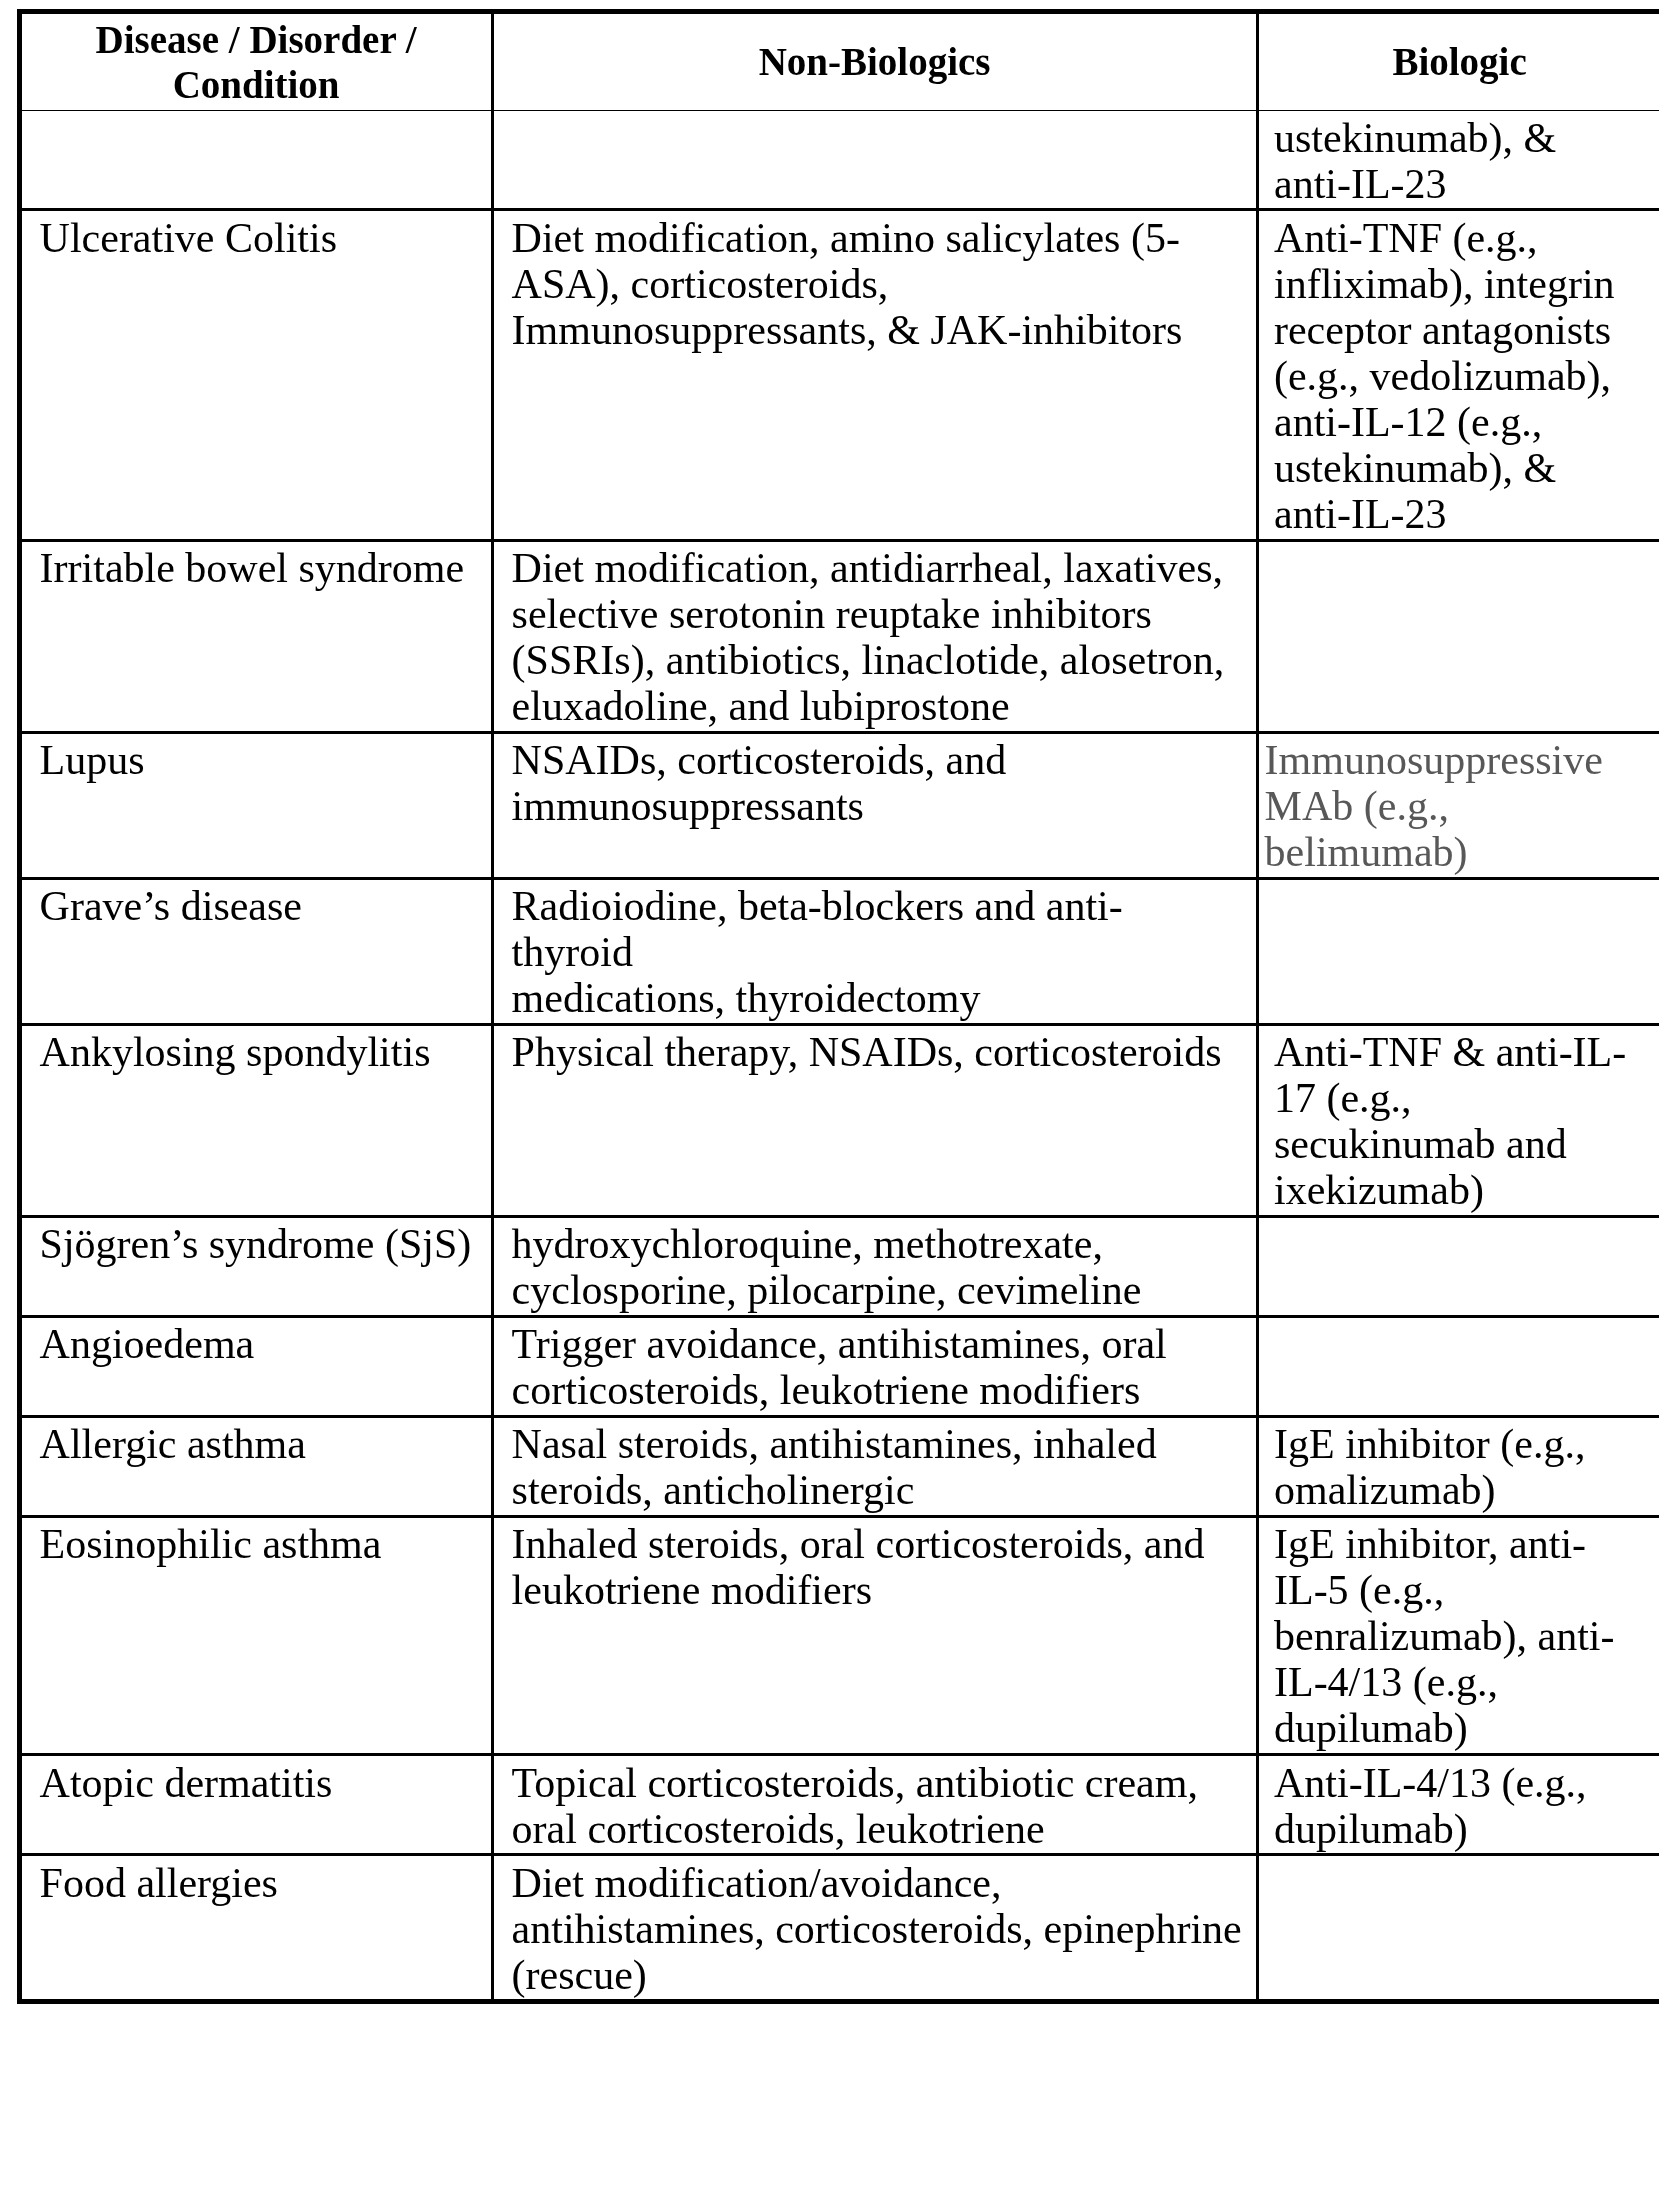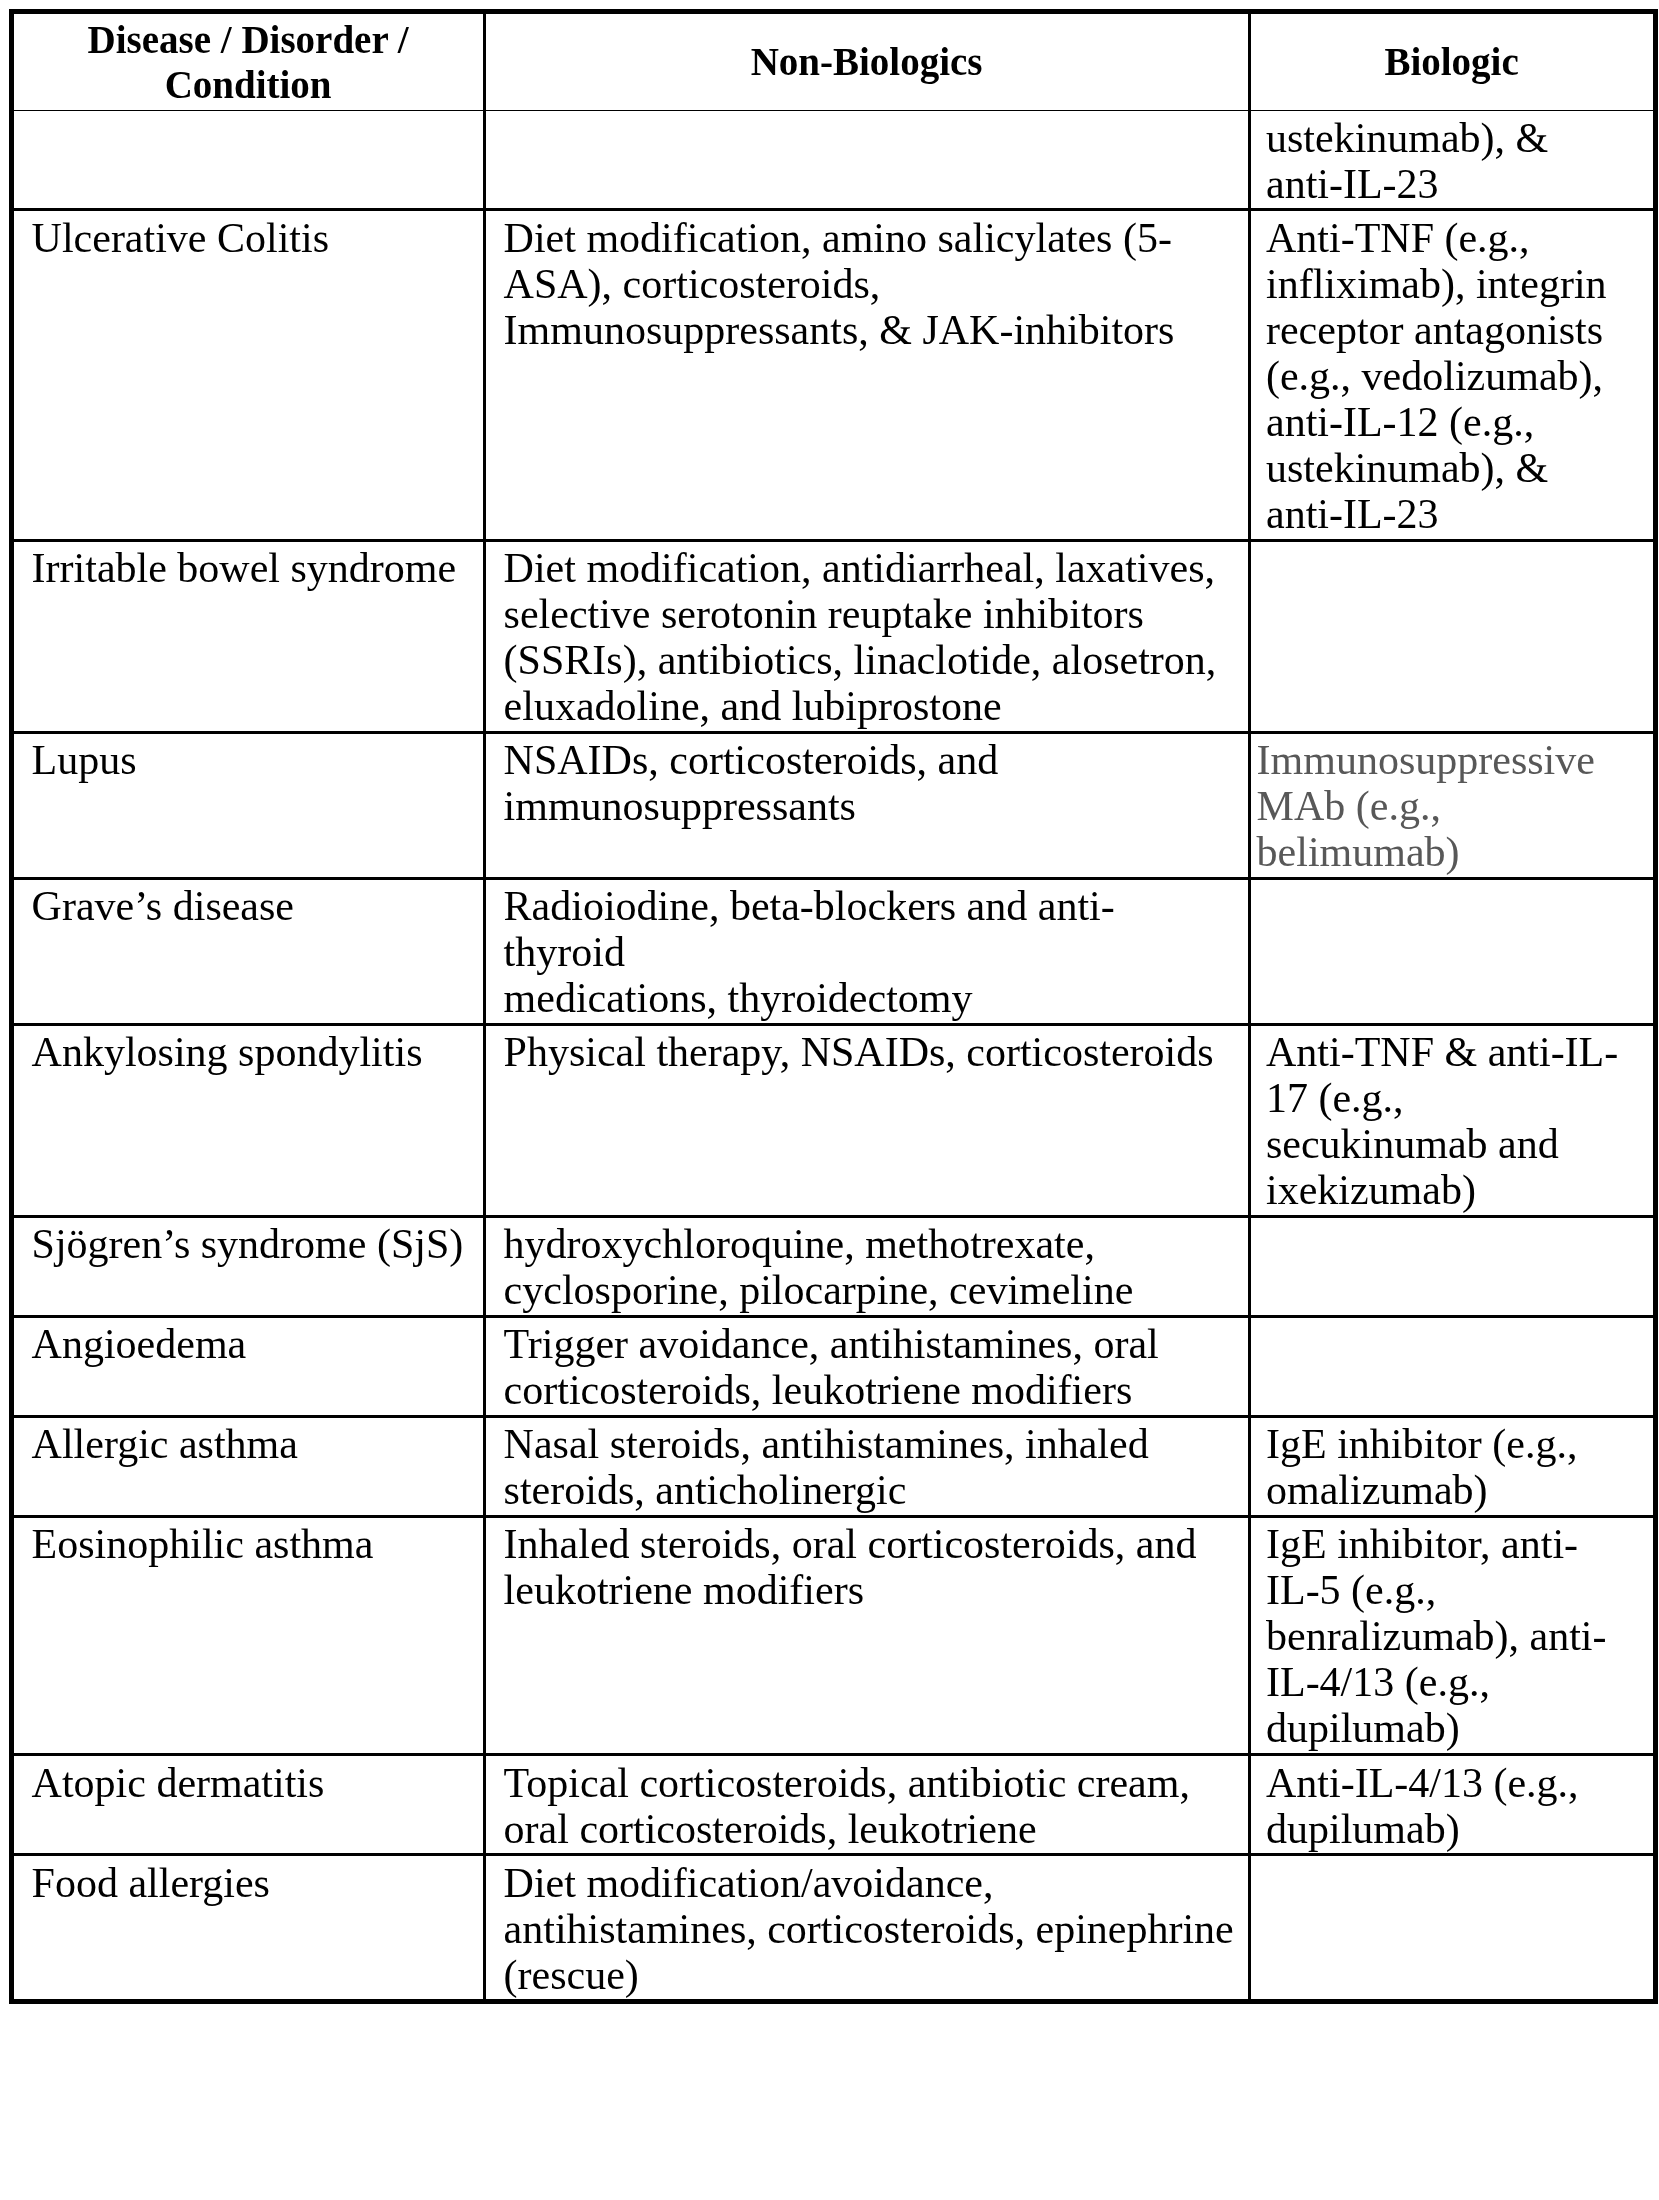--- a/index.html
+++ b/index.html
@@ -9,21 +9,21 @@
   }
   body {
     width: 1660px;
     height: 2201px;
     position: relative;
     font-family: "Liberation Serif", "DejaVu Serif", serif;
     color: #000000;
   }
   .sheet {
     position: absolute;
-    left: 0; top: 0;
+    left: 8px; top: 0;
     width: 1336px;
     height: 2201px;
     background: #ffffff;
   }
   table.treatment-table {
     position: absolute;
     left: 8.6px;
     top: 8.6px;
     width: 1645px;
     border-collapse: collapse;

